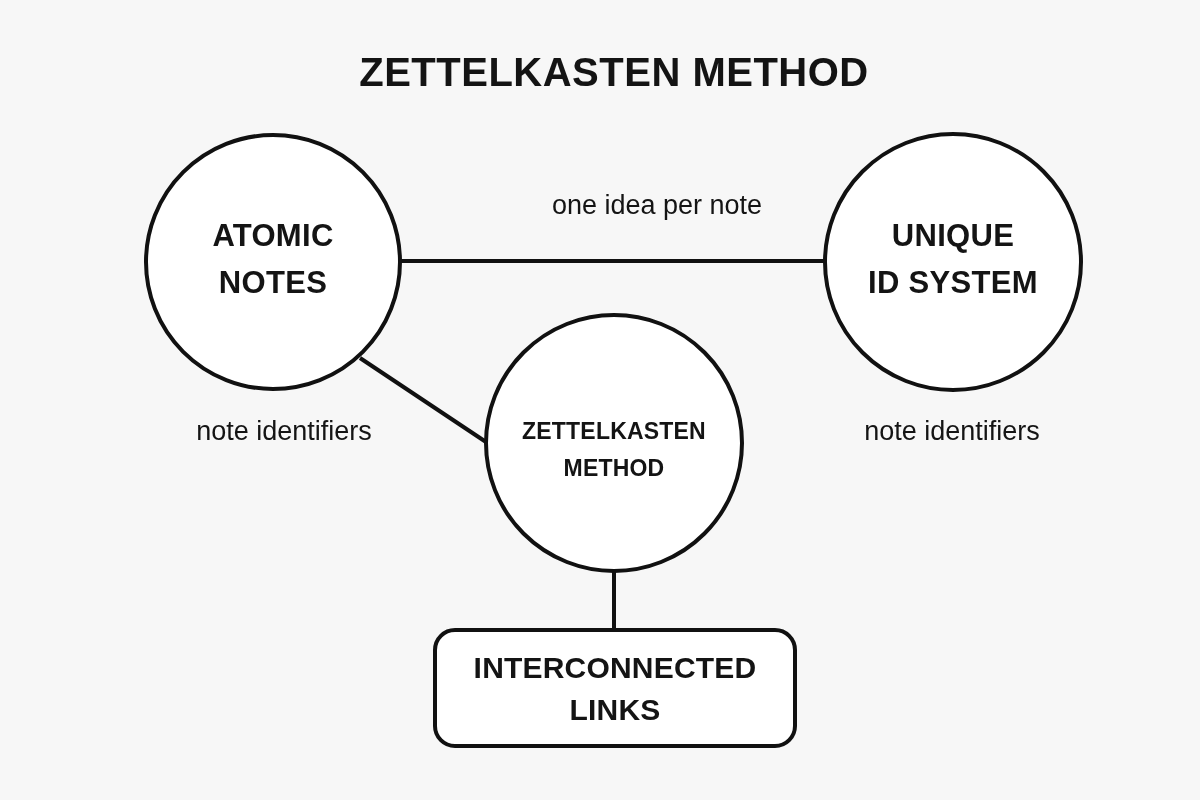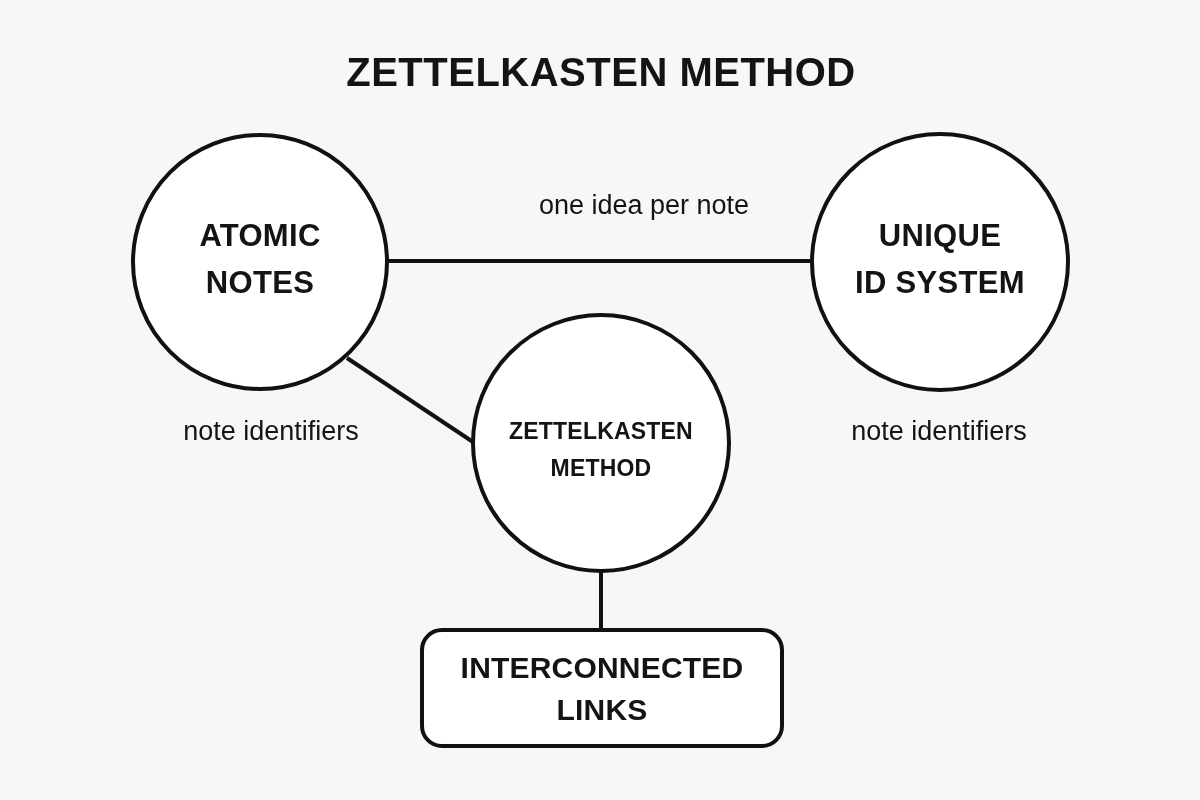--- a/index.html
+++ b/index.html
@@ -9,21 +9,21 @@
   body {
     width: 1200px;
     height: 800px;
     background: #f7f7f7;
     font-family: "Liberation Sans", sans-serif;
     overflow: hidden;
     position: relative;
   }
   #diagram-root {
     position: absolute;
-    left: 0;
+    left: 13px;
     top: 0;
     width: 1092px;
     height: 800px;
     padding-left: 38px;
   }
   svg.diagram-canvas {
     position: absolute;
     left: 0;
     top: 0;
     width: 1200px;

